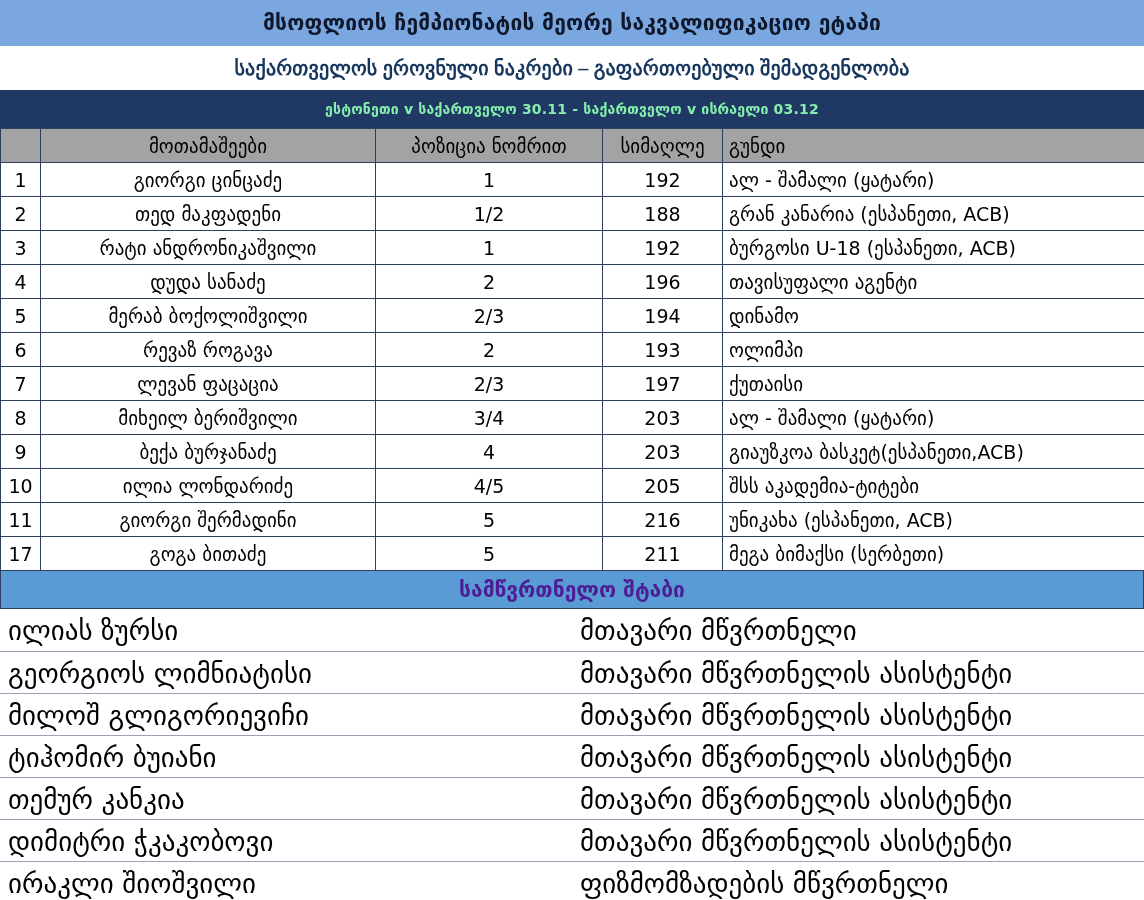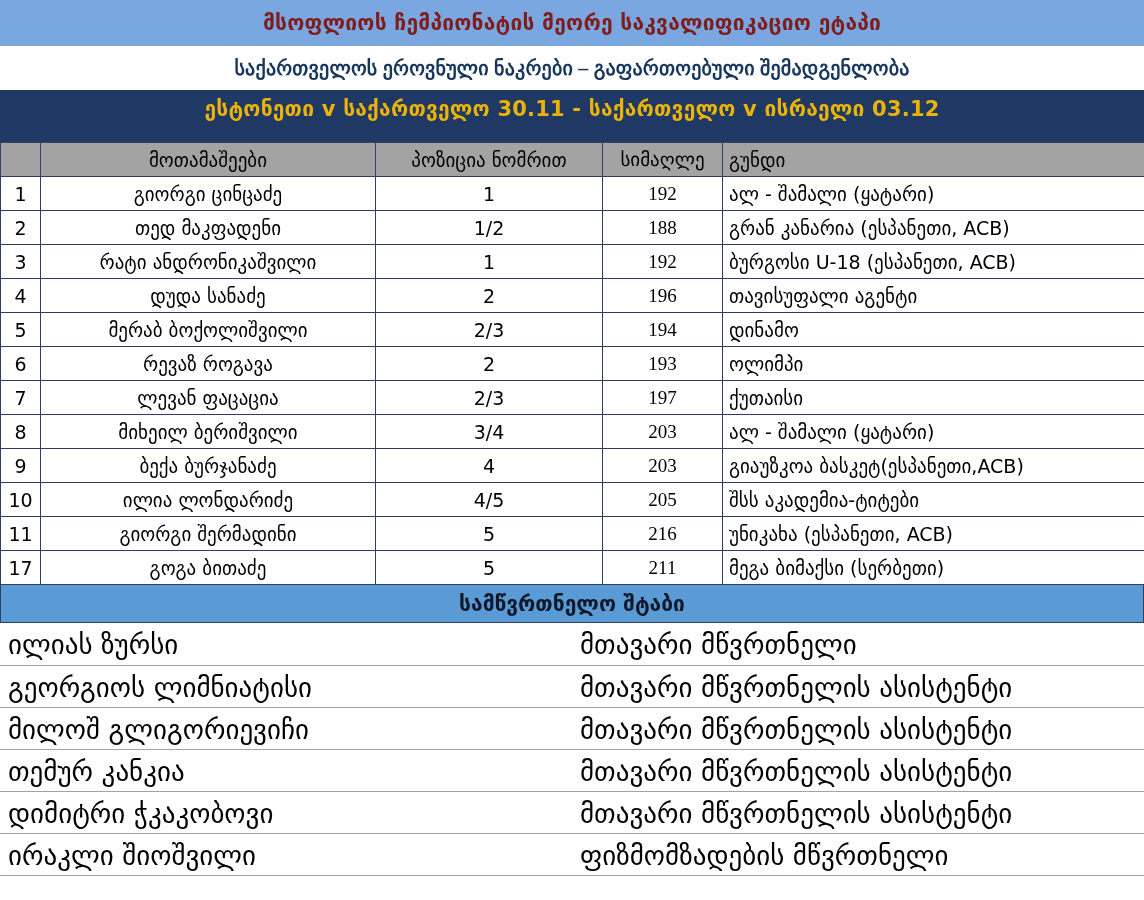--- a/index.html
+++ b/index.html
@@ -25,38 +25,38 @@
 
   
   .band {
     width: 100%;
     text-align: center;
     font-weight: bold;
     letter-spacing: .2px;
   }
   .band-blue {
     background: #7aa7e0;
-    color: #7f1d1d;
+    color: #0f172a;
     font-size: 21px;
     height: 46px;
     line-height: 46px;
   }
   .band-white {
     background: #ffffff;
     color: #17365d;
     font-size: 20px;
     height: 44px;
     line-height: 44px;
     font-family: Liberation Serif, serif;
   }
   .band-navy {
     background: #1f3864;
-    color: #eab308;
-    font-size: 21px;
-    height: 52px;
+    color: #86efac;
+    font-size: 14px;
+    height: 38px;
     line-height: 38px;
   }
 
   
   table.grid {
     width: 100%;
     border-collapse: collapse;
     table-layout: fixed;
   }
   table.grid td, table.grid th {
@@ -70,27 +70,27 @@
   }
   thead th {
     font-size: 19px;
     text-align: center;
     height: 36px;
     background: #a3a3a3;
   }
   .c-num   { width: 40px;  text-align: center; }
   .c-name  { width: 335px; text-align: center; }
   .c-pos   { width: 227px; text-align: center; }
-  .c-height{ width: 120px; text-align: center; font-family: Liberation Serif, serif; }
+  .c-height{ width: 120px; text-align: center; }
   .c-club  { width: 422px; text-align: left; padding-left: 10px; }
 
   
   .staff-header {
     background: #5b9bd5;
-    color: #0f172a;
+    color: #4c1d95;
     text-align: center;
     font-weight: bold;
     font-size: 21px;
     height: 38px;
     line-height: 38px;
     border-left: 1px solid #2f3f5f;
     border-right: 1px solid #2f3f5f;
     border-bottom: 1px solid #2f3f5f;
   }
   table.staff {
@@ -226,20 +226,24 @@
       </tr>
       <tr>
         <td class="s-name">გეორგიოს ლიმნიატისი</td>
         <td class="s-role">მთავარი მწვრთნელის ასისტენტი</td>
       </tr>
       <tr>
         <td class="s-name">მილოშ გლიგორიევიჩი</td>
         <td class="s-role">მთავარი მწვრთნელის ასისტენტი</td>
       </tr>
       <tr>
+        <td class="s-name">ტიჰომირ ბუიანი</td>
+        <td class="s-role">მთავარი  მწვრთნელის ასისტენტი</td>
+      </tr>
+      <tr>
         <td class="s-name">თემურ კანკია</td>
         <td class="s-role">მთავარი მწვრთნელის ასისტენტი</td>
       </tr>
       <tr>
         <td class="s-name">დიმიტრი ჭკაკობოვი</td>
         <td class="s-role">მთავარი მწვრთნელის ასისტენტი</td>
       </tr>
       <tr>
         <td class="s-name">ირაკლი შიოშვილი</td>
         <td class="s-role">ფიზმომზადების მწვრთნელი</td>

